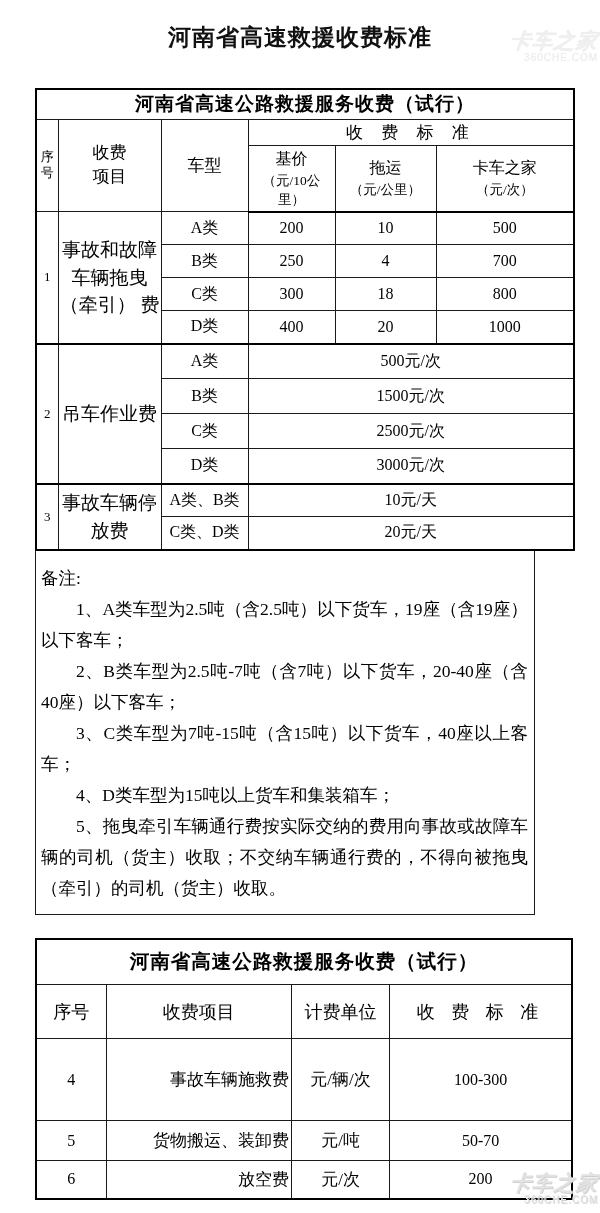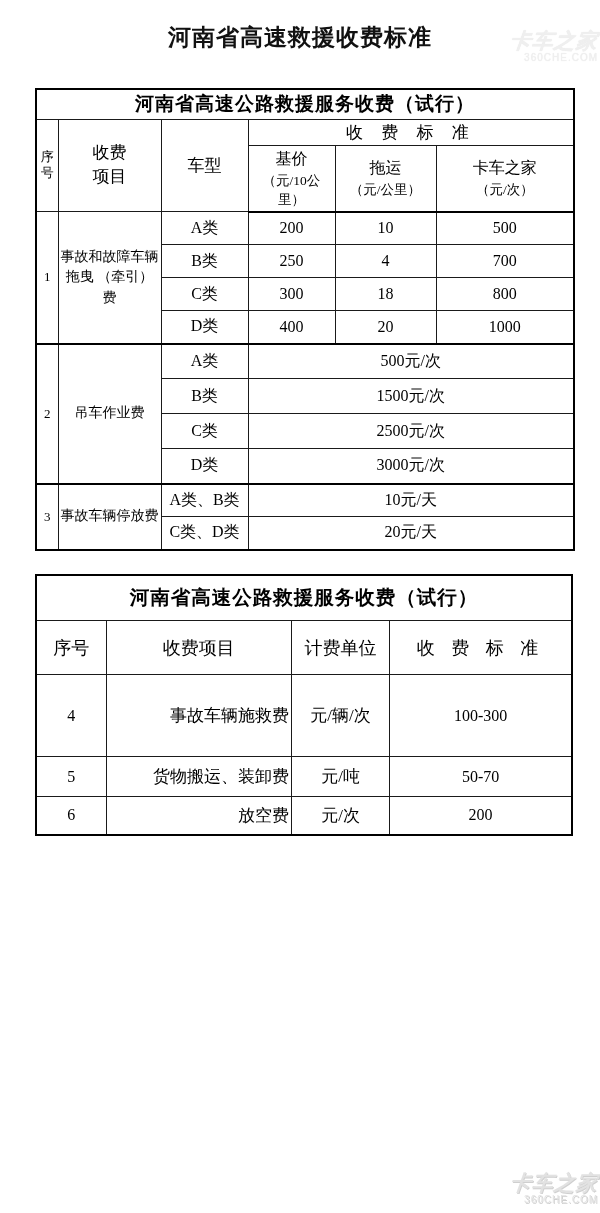--- a/index.html
+++ b/index.html
@@ -57,21 +57,21 @@
     letter-spacing: 7px;
     border-bottom: 1px solid #1a1a1a;
   }
   .t1 .h2row th { height: 52px; border-bottom: 2px solid #000; }
   .t1 .seq-h { font-size: 13px; line-height: 1.25; padding: 0; }
   .t1 .item-h span { display: inline-block; width: 2.3em; font-size: 17px; line-height: 1.45; }
   .t1 .veh-h { font-size: 17px; margin-top: 40px; }
   .t1 .unit-line { display: block; font-size: 13.5px; line-height: 1.45; }
   .t1 .name-line { display: block; font-size: 16px; line-height: 1.5; }
   .t1 .seq-cell { font-size: 13px; }
-  .t1 .item-cell { font-size: 14px; line-height: 1.45; padding: 2px 0; }
+  .t1 .item-cell { font-size: 19px; line-height: 1.45; padding: 2px 0; }
   .t1 .g1 td { height: 33px; }
   .t1 .g2 td { height: 35px; }
   .t1 .g3 td { height: 33px; }
   .t1 .group-sep td { border-top: 2px solid #000; }
   .notes-box {
     border: 1px solid #1a1a1a;
     border-top: none;
     min-height: 350px;
     padding: 12px 6px 10px 5px;
     font-size: 17.5px;
@@ -224,20 +224,28 @@
           <td>A类、B类</td>
           <td colspan="3">10元/天</td>
         </tr>
         <tr class="g3">
           <td>C类、D类</td>
           <td colspan="3">20元/天</td>
         </tr>
       </tbody>
     </table>
 
+    <div class="notes-box">
+      <p class="note-label">备注:</p>
+      <p class="note-item">1、A类车型为2.5吨（含2.5吨）以下货车，19座（含19座）以下客车；</p>
+      <p class="note-item">2、B类车型为2.5吨-7吨（含7吨）以下货车，20-40座（含40座）以下客车；</p>
+      <p class="note-item">3、C类车型为7吨-15吨（含15吨）以下货车，40座以上客车；</p>
+      <p class="note-item">4、D类车型为15吨以上货车和集装箱车；</p>
+      <p class="note-item">5、拖曳牵引车辆通行费按实际交纳的费用向事故或故障车辆的司机（货主）收取；不交纳车辆通行费的，不得向被拖曳（牵引）的司机（货主）收取。</p>
+    </div>
 
     <table class="t2">
       <colgroup>
         <col style="width:70px">
           <col style="width:185px">
           <col style="width:98px">
           <col style="width:182px">
       </colgroup>
       <tbody>
         <tr>

